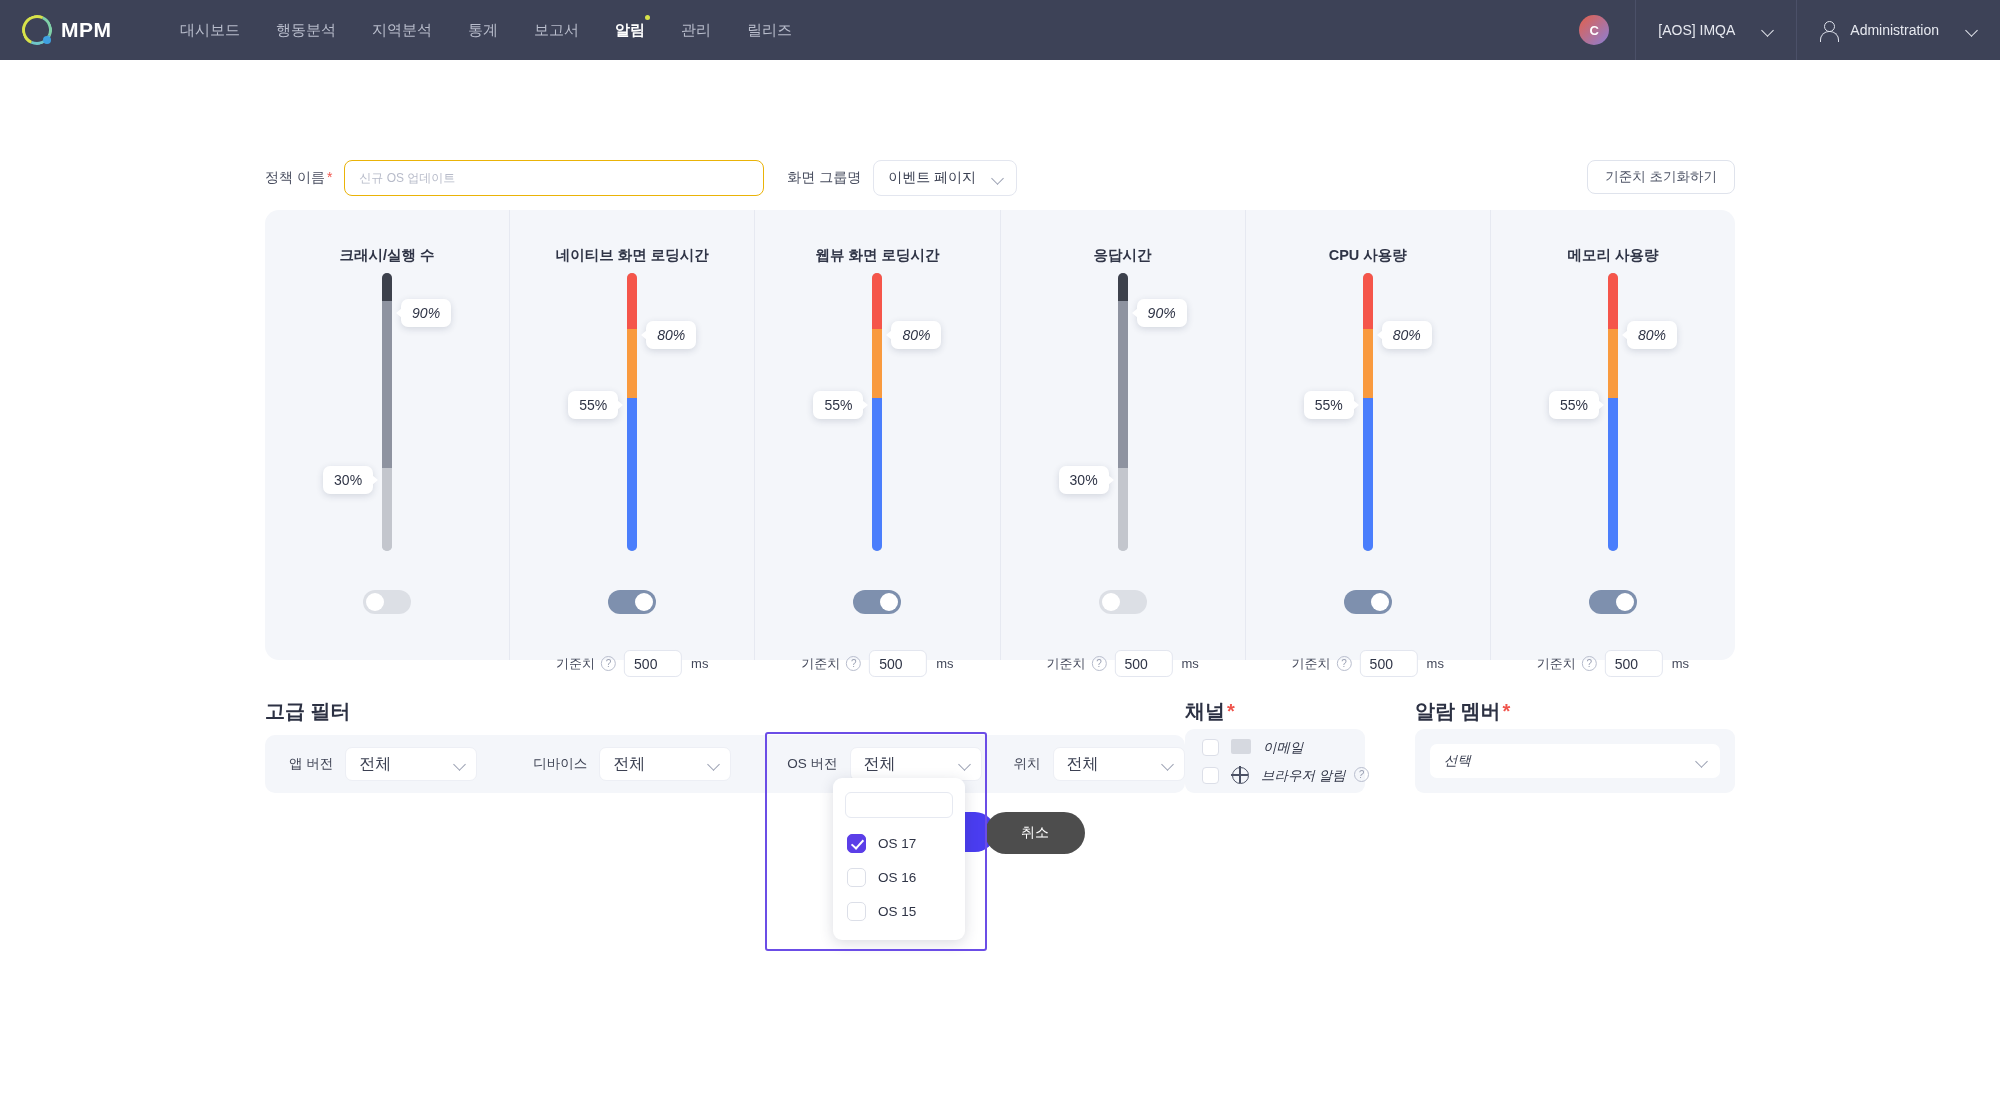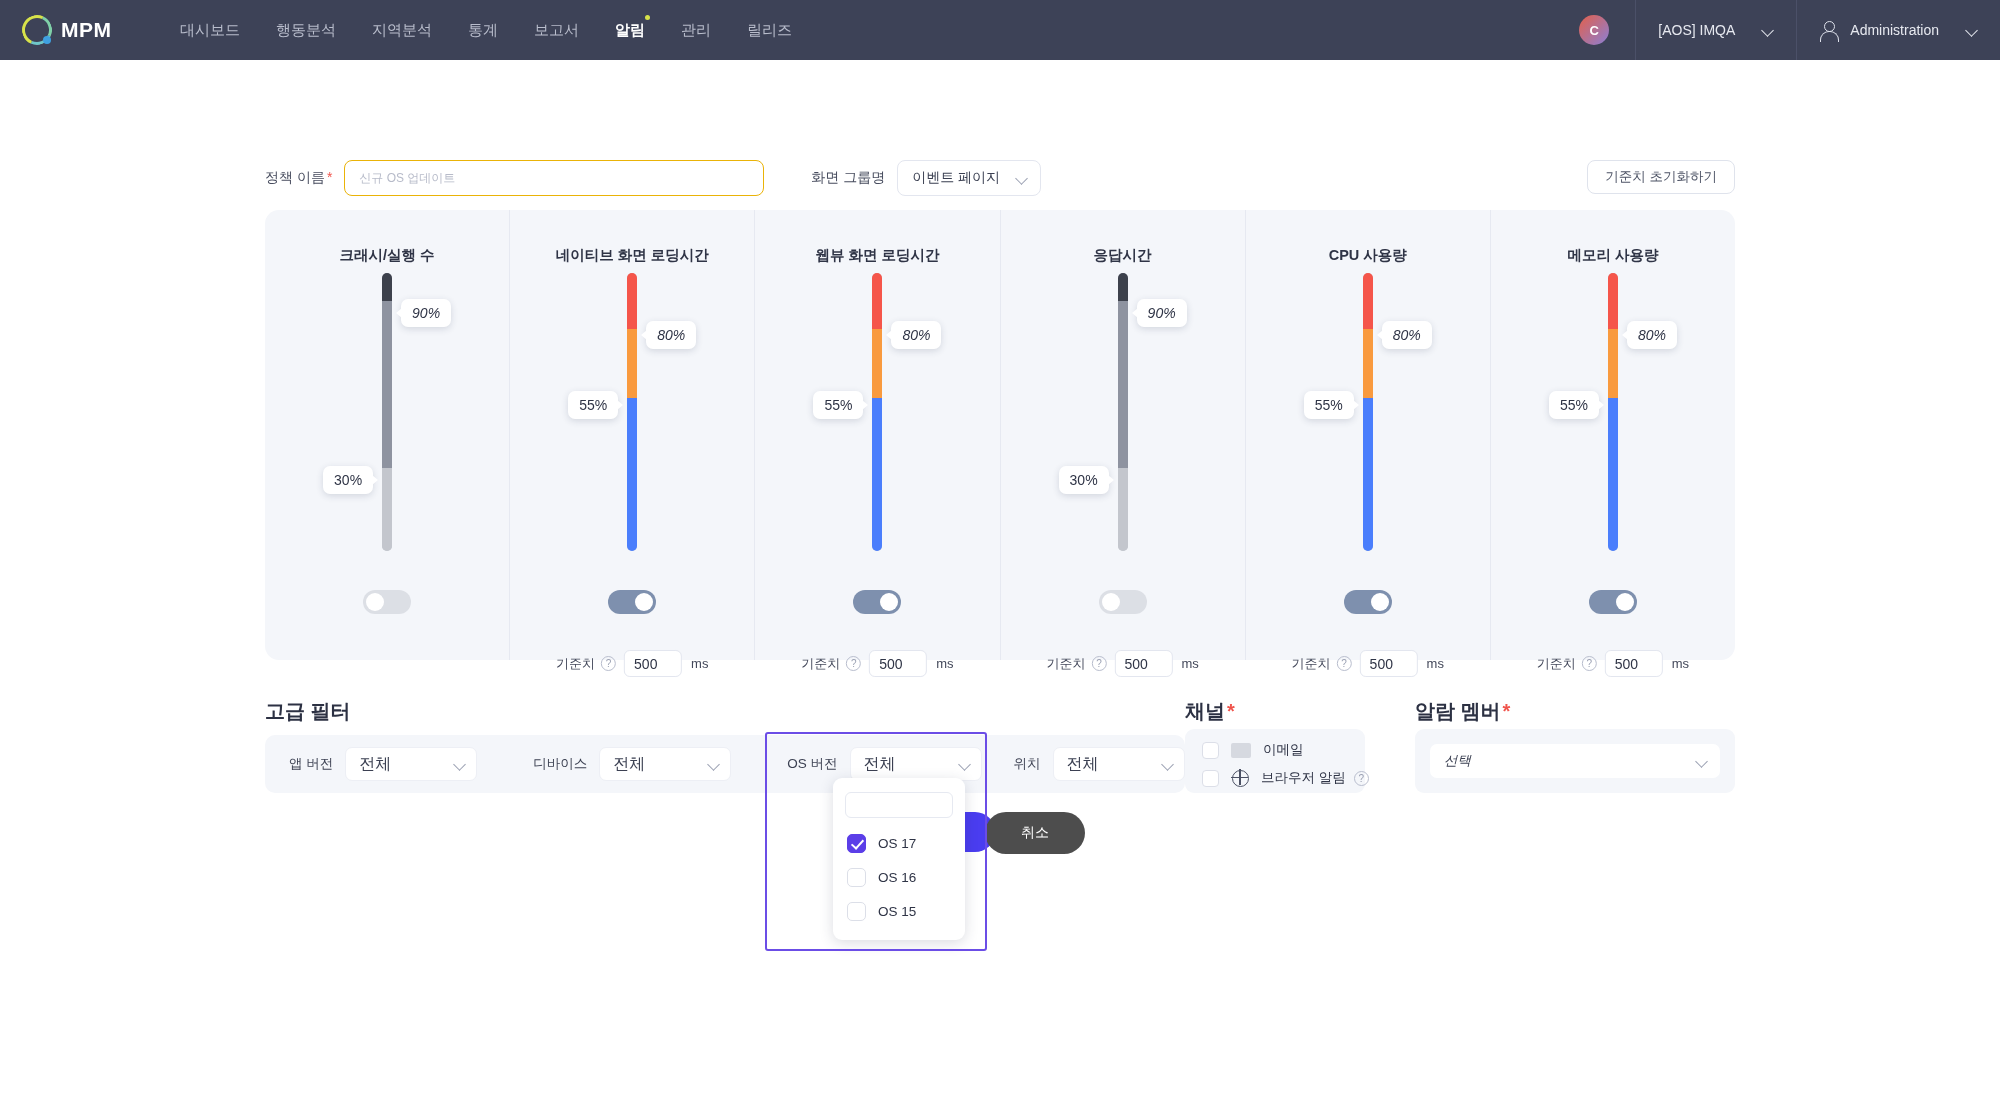--- a/index.html
+++ b/index.html
@@ -251,21 +251,21 @@
     position:absolute; left: 985px; top: 752px;
     width: 100px; height: 42px; border-radius: 21px; background:#4d4d4d;
     color:#ffffff; font-size:14px; display:flex; align-items:center; justify-content:center;
     cursor:pointer;
   }
 
   .chbox {
     position:absolute; left:1185px; top:669px; width:180px; height:64px;
     background:#f4f6fa; border-radius:9px; padding: 10px 0 0 17px;
   }
-  .chrow { display:flex; align-items:center; height: 22px; margin-bottom:6px; }
+  .chrow { display:flex; height: 22px; margin-bottom:6px;font-style:italic; }
   .chrow .cbx { width:17px; height:17px; border-radius:4px; }
   .sq-ico {
     width:20px; height:15px; background:#d6d9e0; border-radius:2px;
     margin-left:12px; flex:none;
   }
   .globe-ico {
     width:17px; height:17px; border-radius:50%; border:1.6px solid #4b5164;
     margin-left: 13px; flex:none; position:relative;
   }
   .globe-ico::before{
@@ -333,21 +333,21 @@
 </div>
 
 <div class="page">
 
   <div class="toprow">
     <span class="fld-label">
       <span>정책 이름</span><span class="req">*</span>
     </span>
     <input class="textinput" type="text" placeholder="신규 OS 업데이트" style="">
 
-    <span class="fld-label" style="margin-left:47px;">화면 그룹명</span>
+    <span class="fld-label" style="margin-left:23px;">화면 그룹명</span>
     <div class="selbox" style="width:144px;">
       <span class="lbl">이벤트 페이지</span>
       <span class="chev"></span>
     </div>
 
     <div class="ghostbtn">기준치 초기화하기</div>
   </div>
 
   <div class="metrics">
 

